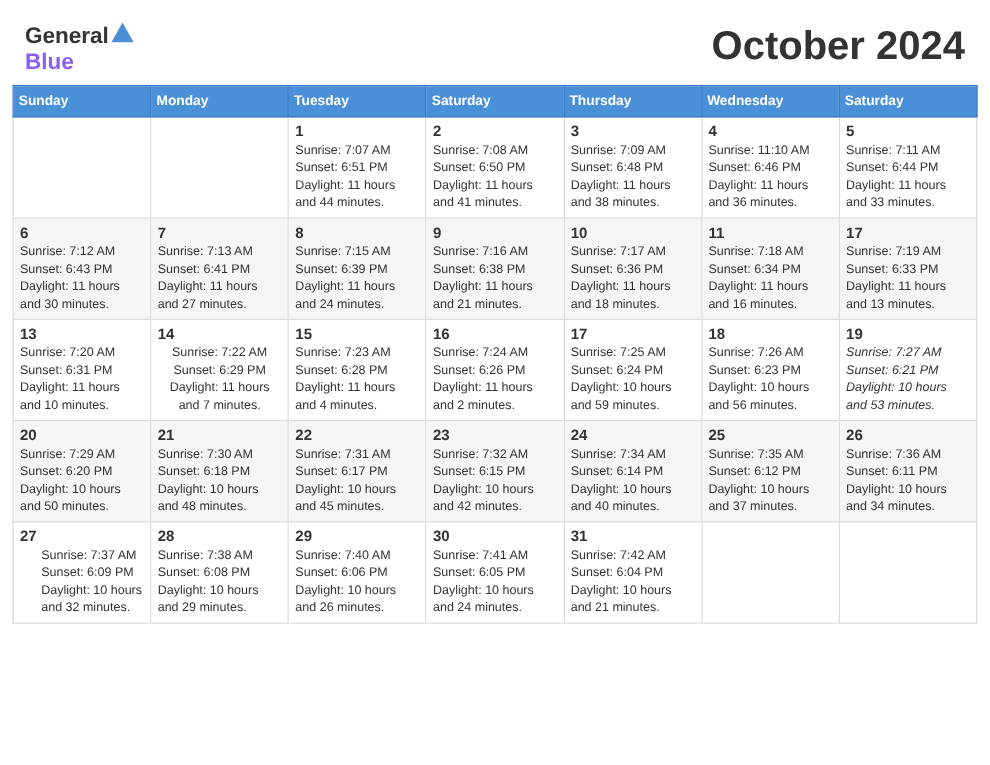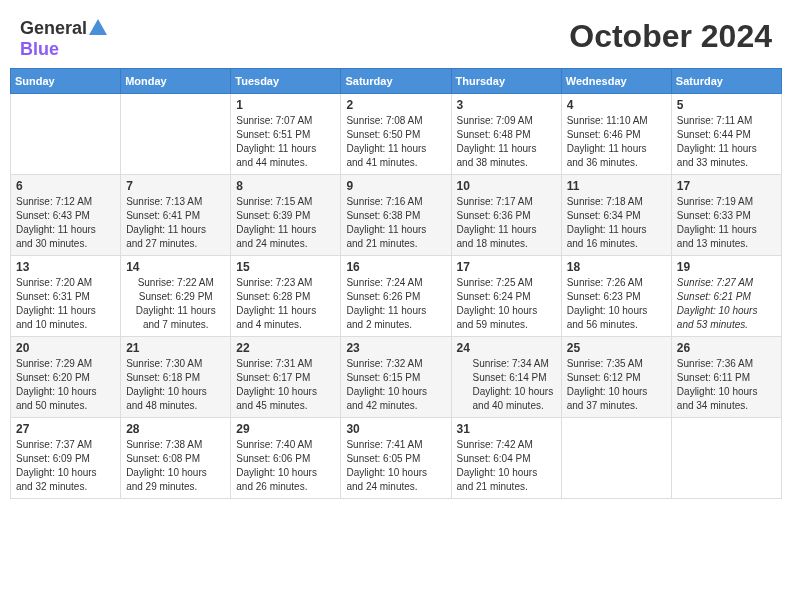--- a/index.html
+++ b/index.html
@@ -256,41 +256,41 @@
 Daylight: 10 hours and 45 minutes.</div>
         </td>
         <td>
           <span class="day-number">23</span>
           <div class="day-info" style="white-space: pre-line;">Sunrise: 7:32 AM
 Sunset: 6:15 PM
 Daylight: 10 hours and 42 minutes.</div>
         </td>
         <td>
           <span class="day-number">24</span>
-          <div class="day-info" style="white-space: pre-line; margin-left: 16px;">Sunrise: 7:34 AM
+          <div class="day-info" style="white-space: pre-line;">Sunrise: 7:34 AM
 Sunset: 6:14 PM
 Daylight: 10 hours and 40 minutes.</div>
         </td>
         <td>
           <span class="day-number">25</span>
           <div class="day-info" style="white-space: pre-line;">Sunrise: 7:35 AM
 Sunset: 6:12 PM
 Daylight: 10 hours and 37 minutes.</div>
         </td>
         <td>
           <span class="day-number">26</span>
           <div class="day-info" style="white-space: pre-line;">Sunrise: 7:36 AM
 Sunset: 6:11 PM
 Daylight: 10 hours and 34 minutes.</div>
         </td>
       </tr>
       <tr>
         <td>
           <span class="day-number">27</span>
-          <div class="day-info" style="white-space: pre-line;">Sunrise: 7:37 AM
+          <div class="day-info" style="white-space: pre-line; margin-left: 17px;">Sunrise: 7:37 AM
 Sunset: 6:09 PM
 Daylight: 10 hours and 32 minutes.</div>
         </td>
         <td>
           <span class="day-number">28</span>
           <div class="day-info" style="white-space: pre-line;">Sunrise: 7:38 AM
 Sunset: 6:08 PM
 Daylight: 10 hours and 29 minutes.</div>
         </td>
         <td>

